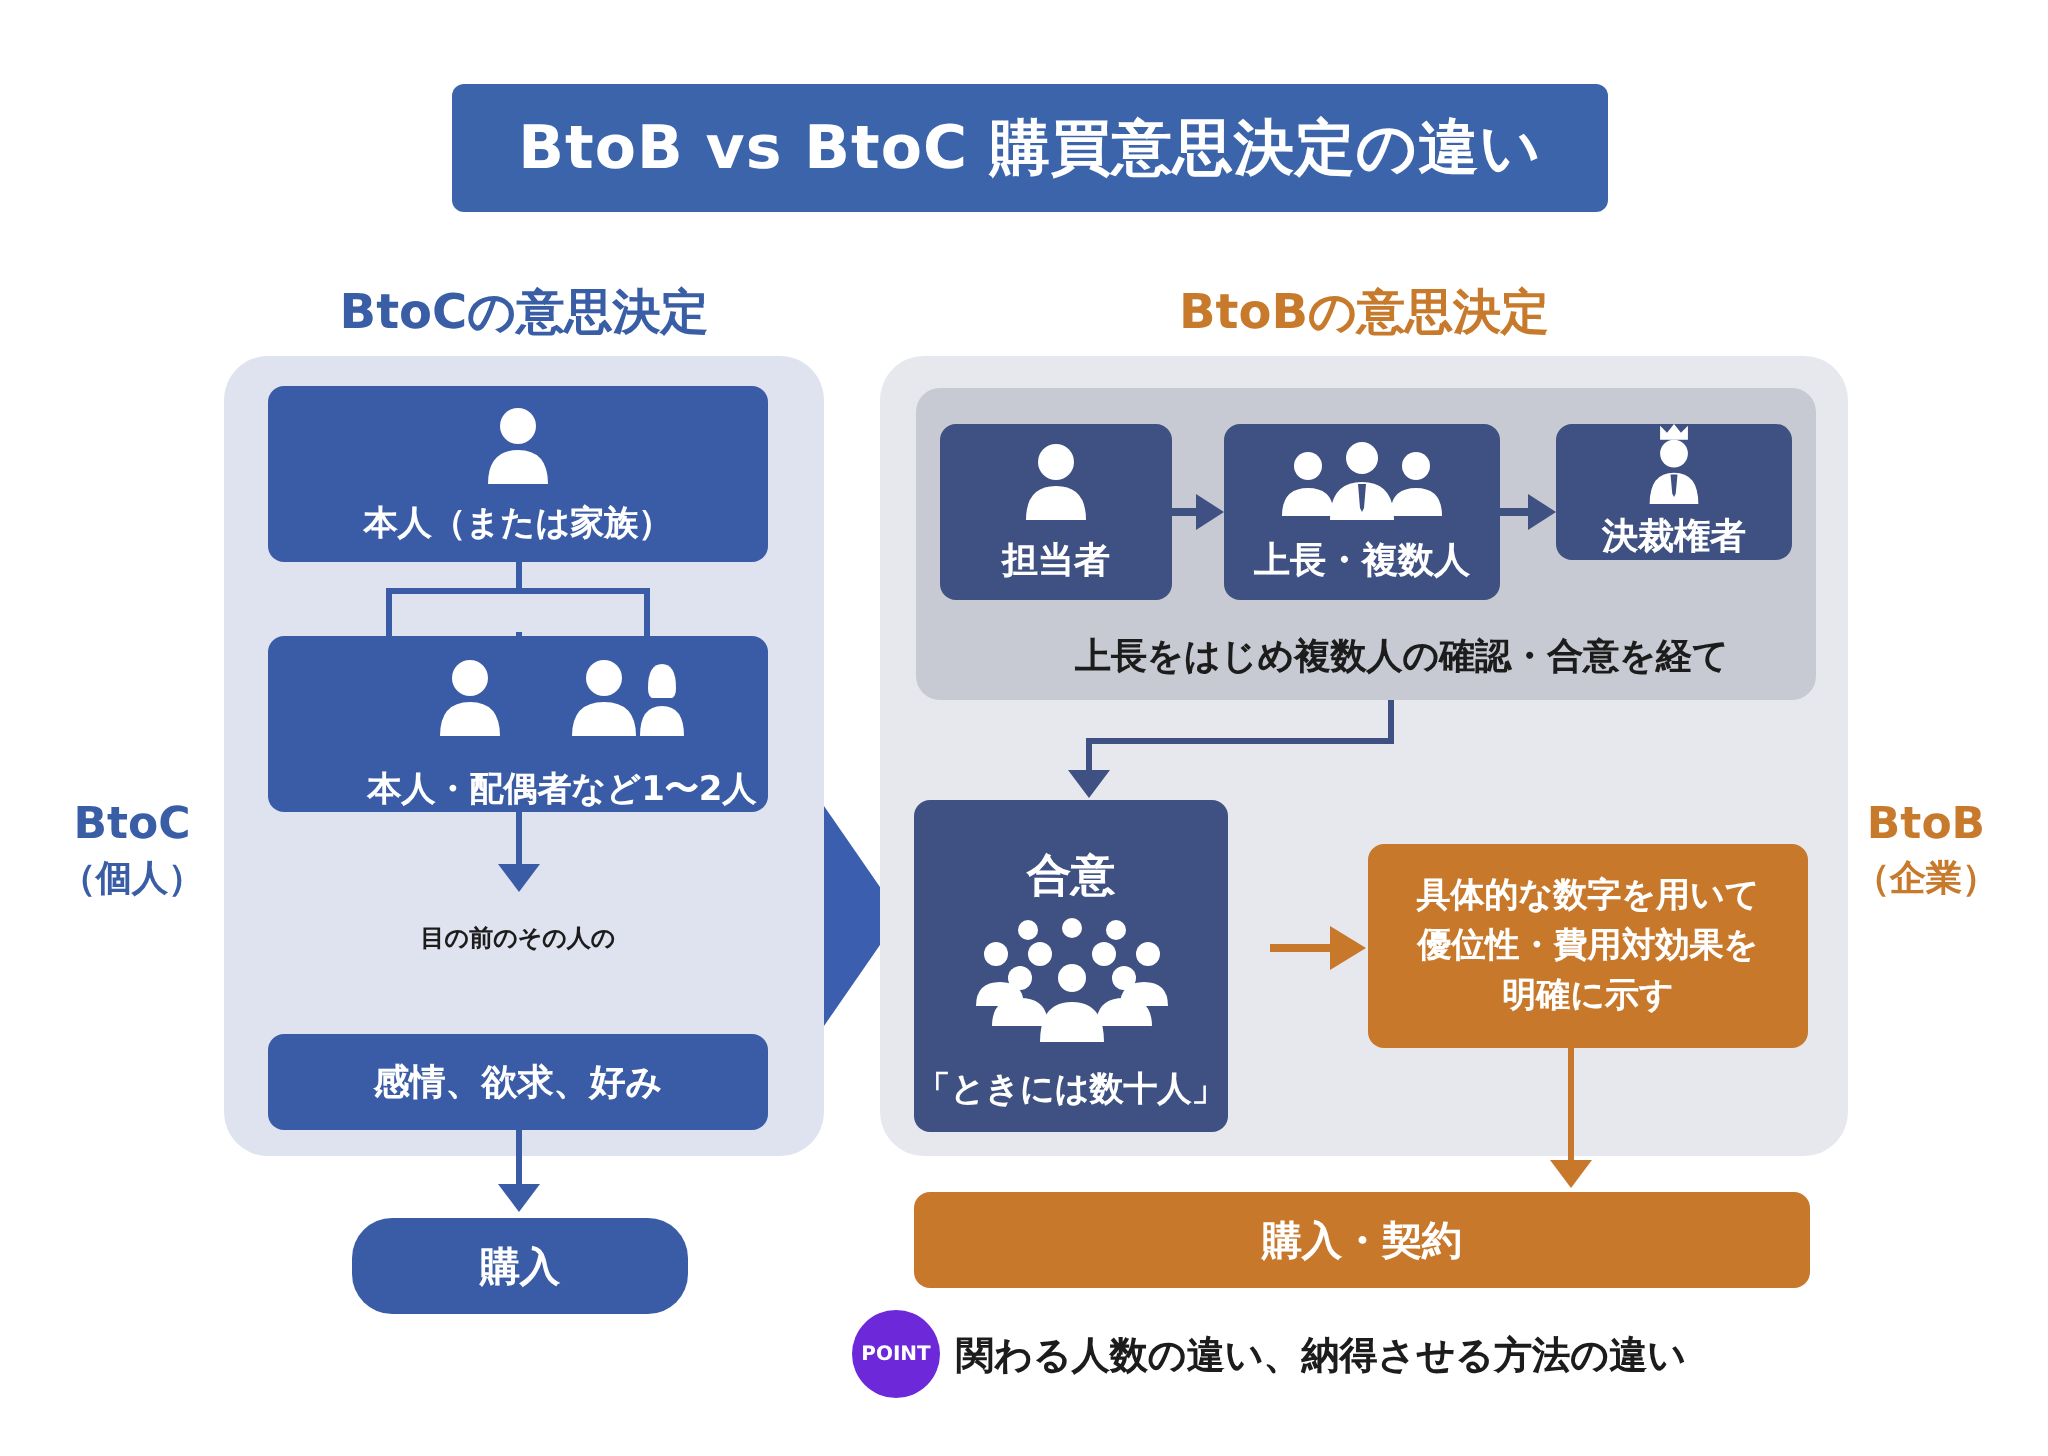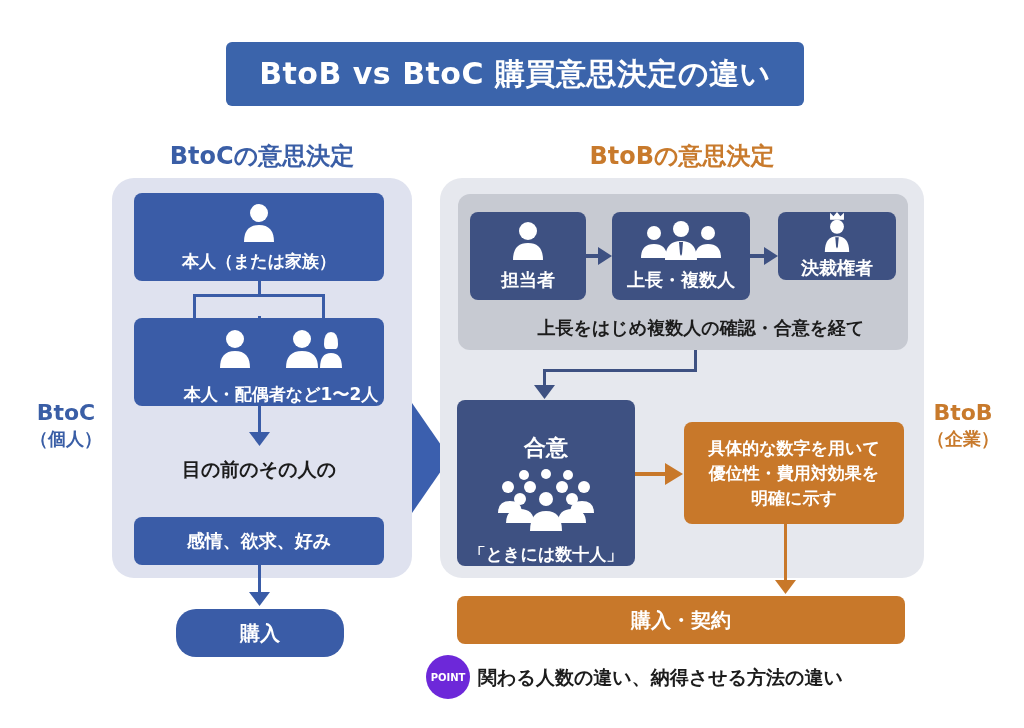--- a/index.html
+++ b/index.html
@@ -70,21 +70,21 @@
   </div>
   <div style="font-size:17px; margin-top:6px;">本人・配偶者など1〜2人</div>
 </div>
 <div class="abs line-blue" style="left:258px; top:316px; width:3px; height:4px;"></div>
 
 <div class="abs line-blue" style="left:258px; top:406px; width:3px; height:30px;"></div>
 <svg class="abs" style="left:249px; top:432px;" width="21" height="14" viewBox="0 0 21 14">
   <polygon points="0,0 21,0 10.5,14" fill="#3a5ca7"></polygon>
 </svg>
 
-<div class="abs txt-dark" style="left:134px; top:456px; width:250px; font-size:19px; line-height:26px;">
+<div class="abs txt-dark" style="left:134px; top:456px; width:250px; font-size:12px; line-height:26px;">
   <div>目の前のその人の</div>
 </div>
 
 <div class="abs box-blue" style="left:134px; top:517px; width:250px; height:48px; font-size:18px;">感情、欲求、好み</div>
 
 <div class="abs line-blue" style="left:258px; top:565px; width:3px; height:30px;"></div>
 <svg class="abs" style="left:249px; top:592px;" width="21" height="14" viewBox="0 0 21 14">
   <polygon points="0,0 21,0 10.5,14" fill="#3a5ca7"></polygon>
 </svg>
 
@@ -140,21 +140,21 @@
 
 <div class="abs txt-dark" style="left:458px; top:316px; width:450px; font-size:18px;padding-left:36px;">上長をはじめ複数人の確認・合意を経て</div>
 
 <div class="abs line-navy" style="left:694px; top:350px; width:3px; height:22px;"></div>
 <div class="abs line-navy" style="left:543px; top:369px; width:154px; height:3px;"></div>
 <div class="abs line-navy" style="left:543px; top:369px; width:3px; height:20px;"></div>
 <svg class="abs" style="left:534px; top:385px;" width="21" height="14" viewBox="0 0 21 14">
   <polygon points="0,0 21,0 10.5,14" fill="#3e5182"></polygon>
 </svg>
 
-<div class="abs box-navy" style="left:457px; top:400px; width:178px; height:166px; justify-content:flex-end; padding-top:12px;">
+<div class="abs box-navy" style="left:457px; top:400px; width:157px; height:166px; justify-content:center; padding-top:12px;">
   <div style="font-size:22px;">合意</div>
   <svg width="100" height="62" viewBox="0 0 100 62" style="margin-top:6px;">
     <g fill="#fff">
       <circle cx="28" cy="6" r="5"></circle>
         <circle cx="50" cy="5" r="5"></circle>
         <circle cx="72" cy="6" r="5"></circle>
       <circle cx="12" cy="18" r="6"></circle>
         <circle cx="34" cy="18" r="6"></circle>
         <circle cx="66" cy="18" r="6"></circle>
         <circle cx="88" cy="18" r="6"></circle>

